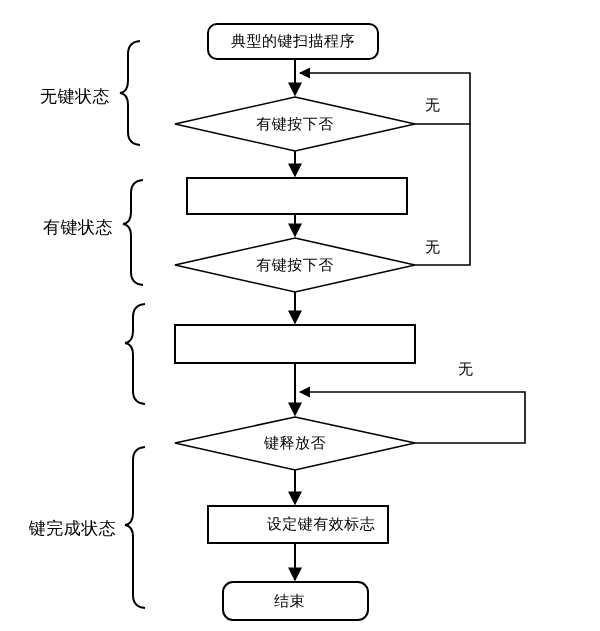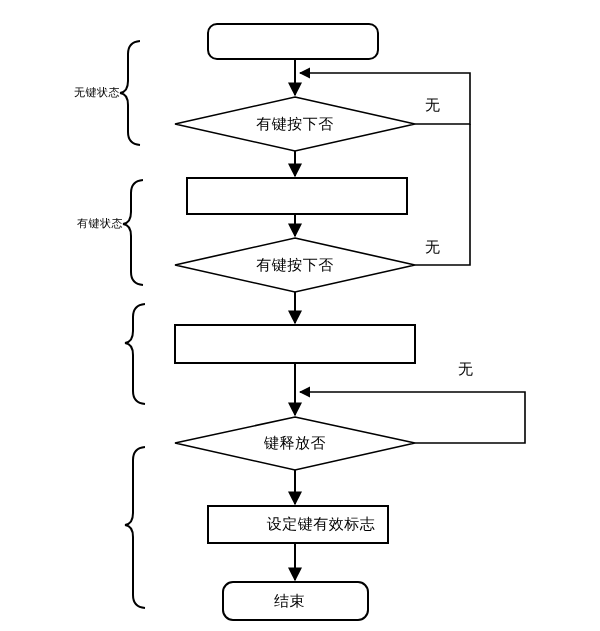--- a/index.html
+++ b/index.html
@@ -31,24 +31,24 @@
     justify-content: center;
     color: #000000;
     font-size: 15px;
     letter-spacing: 0.5px;
     white-space: nowrap;
     pointer-events: none;
   }
   .phase-label {
     position: absolute;
     color: #000000;
-    font-size: 11px;
+    font-size: 17px;
     letter-spacing: 0.5px;
     white-space: nowrap;
-    text-align: right;
+    text-align: center;
   }
   .edge-label {
     position: absolute;
     color: #000000;
     font-size: 15px;
     white-space: nowrap;
   }
   .hit {
     position: absolute;
     background: transparent;
@@ -104,20 +104,21 @@
 
     <path d="M 140 41 Q 128 42 128 54 L 128 81 Q 128 92 120 93 Q 128 94 128 105 L 128 132 Q 128 144 140 145" fill="none" stroke="#000000" stroke-width="2"></path>
 
     <path d="M 143 180 Q 131 181 131 193 L 131 212 Q 131 223 123 224 Q 131 225 131 236 L 131 272 Q 131 284 143 285" fill="none" stroke="#000000" stroke-width="2"></path>
 
     <path d="M 145 304 Q 133 305 133 317 L 133 331 Q 133 342 125 343 Q 133 344 133 355 L 133 391 Q 133 403 145 404" fill="none" stroke="#000000" stroke-width="2"></path>
 
     <path d="M 145 447 Q 133 448 133 460 L 133 513 Q 133 524 125 525 Q 133 526 133 537 L 133 595 Q 133 607 145 608" fill="none" stroke="#000000" stroke-width="2"></path>
   </svg>
 
+  <div class="node-label" style="left:208px; top:24px; width:170px; height:35px;">典型的键扫描程序</div>
 
   <div class="node-label" style="left:205px; top:110px; width:180px; height:28px;">有键按下否</div>
 
 
   <div class="node-label" style="left:205px; top:251px; width:180px; height:28px;">有键按下否</div>
 
 
   <div class="node-label" style="left:205px; top:429px; width:180px; height:28px;">键释放否</div>
 
   <div class="node-label" style="left:208px; top:506px; width:180px; height:37px;margin-left:23px;">设定键有效标志</div>
@@ -128,20 +129,21 @@
 
   <div class="edge-label" style="left:425px; top:238px;">无</div>
 
   <div class="edge-label" style="left:458px; top:360px;">无</div>
 
   <div class="phase-label" style="left:30px; top:85px; width:90px;">无键状态</div>
 
   <div class="phase-label" style="left:33px; top:216px; width:90px;">有键状态</div>
 
 
+  <div class="phase-label" style="left:20px; top:517px; width:105px;">键完成状态</div>
 
   <div class="hit" style="left:208px; top:24px; width:170px; height:35px;"></div>
   <div class="hit" style="left:175px; top:97px; width:240px; height:54px;"></div>
   <div class="hit" style="left:187px; top:178px; width:220px; height:36px;"></div>
   <div class="hit" style="left:175px; top:238px; width:240px; height:54px;"></div>
   <div class="hit" style="left:175px; top:325px; width:240px; height:38px;"></div>
   <div class="hit" style="left:175px; top:417px; width:240px; height:53px;"></div>
   <div class="hit" style="left:208px; top:506px; width:180px; height:37px;"></div>
   <div class="hit" style="left:223px; top:582px; width:145px; height:38px;"></div>
 

